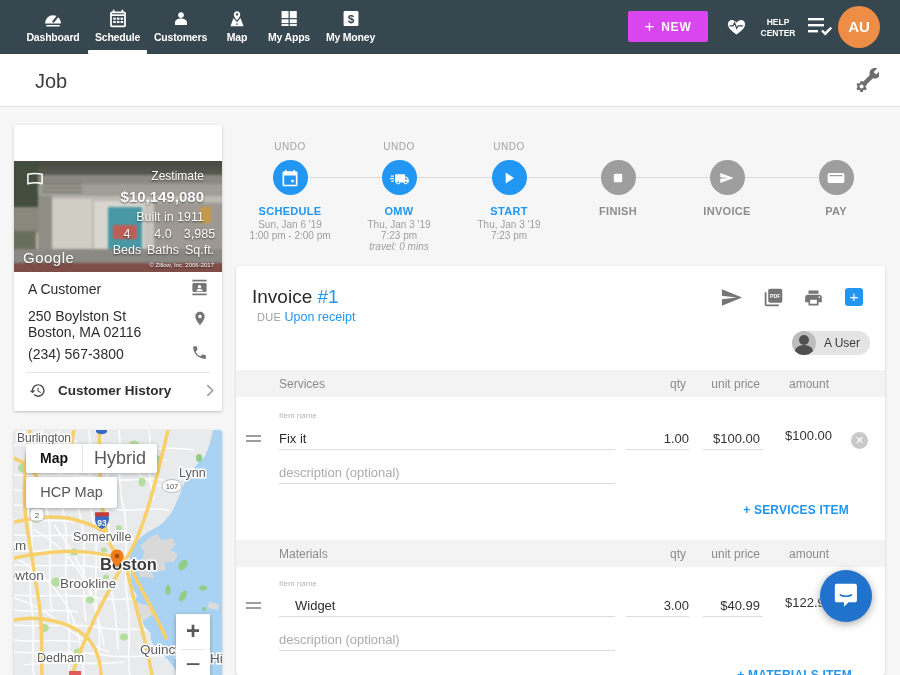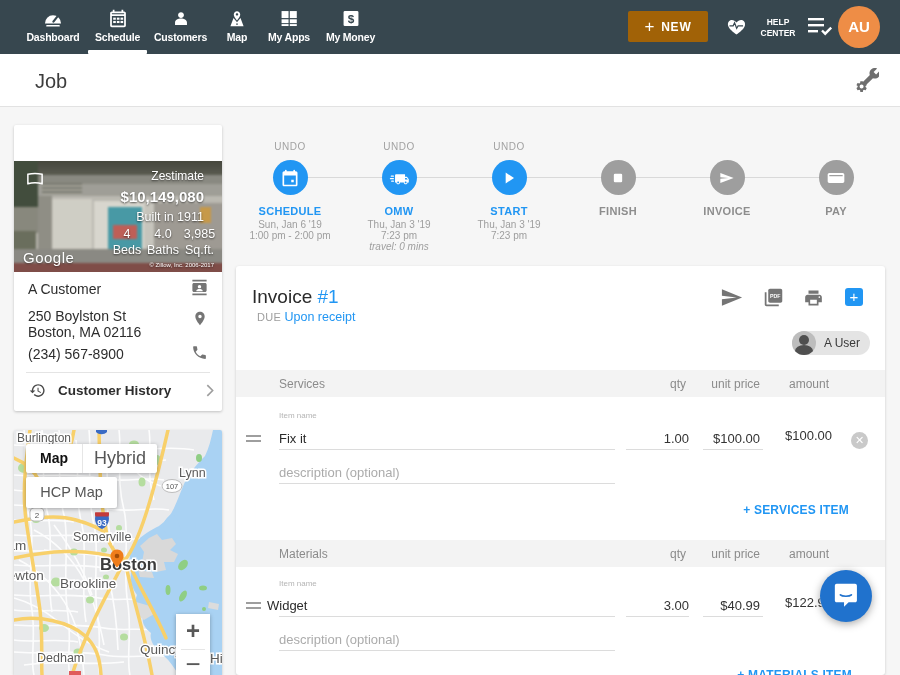--- a/index.html
+++ b/index.html
@@ -6,21 +6,21 @@
 html,body { width:900px; height:675px; overflow:hidden; }
 body { font-family:"Liberation Sans", sans-serif; background:#f6f6f6; position:relative; }
 .abs { position:absolute; }
 
 
 #nav { position:absolute; left:0; top:0; width:900px; height:54px; background:#37474f; }
 .navitem { position:absolute; top:0; height:54px; text-align:center; color:#fff; }
 .navitem .nlabel { position:absolute; left:0; right:0; top:31px; font-size:10.5px; font-weight:bold; letter-spacing:-0.2px; color:#fff; white-space:nowrap; }
 .navitem svg { position:absolute; left:50%; transform:translateX(-50%); top:8px; }
 .nav-underline { position:absolute; left:88px; top:50px; width:59px; height:4px; background:#fff; border-radius:1px; }
-#newbtn { position:absolute; left:628px; top:11px; width:80px; height:31px; background:#a16207; border-radius:2px; color:#fff; text-align:center; line-height:31px; font-size:12px; font-weight:bold; letter-spacing:0.8px; }
+#newbtn { position:absolute; left:628px; top:11px; width:80px; height:31px; background:#d946ef; border-radius:2px; color:#fff; text-align:center; line-height:31px; font-size:12px; font-weight:bold; letter-spacing:0.8px; }
 #newbtn .plus { font-size:17px; font-weight:normal; vertical-align:-1px; margin-right:6px; }
 #helpcenter { position:absolute; left:750px; top:17px; width:56px; text-align:center; color:#fff; font-size:8.5px; font-weight:bold; line-height:11px; }
 #avatar { position:absolute; left:838px; top:6px; width:42px; height:42px; border-radius:50%; background:#ee8d46; color:#fff; font-size:15px; font-weight:bold; text-align:center; line-height:42px; }
 
 
 #jobbar { position:absolute; left:0; top:54px; width:900px; height:53px; background:#fff; border-bottom:1px solid #e2e2e2; }
 #jobbar .title { position:absolute; left:35px; top:16px; font-size:20px; color:#3c3c3c; }
 
 
 #custcard { position:absolute; left:14px; top:125px; width:208px; height:286px; background:#fff; border-radius:2px; box-shadow:0 1px 3px rgba(0,0,0,0.22); }
@@ -184,21 +184,21 @@
       <g fill="#757575">
         <rect x="3" y="2.2" width="18" height="2.2"></rect>
         <rect x="3" y="19.6" width="18" height="2.2"></rect>
         <path d="M5 6.2h14c1.1 0 2 .9 2 2v7.6c0 1.1-.9 2-2 2H5c-1.1 0-2-.9-2-2V8.2c0-1.1.9-2 2-2zm7 2.6c-1.2 0-2.1.9-2.1 2.1s.9 2.1 2.1 2.1 2.1-.9 2.1-2.1-.9-2.1-2.1-2.1zm4 7.2c0-1.6-2.2-2.2-4-2.2s-4 .6-4 2.2v.6h8v-.6z" fill="#757575"></path>
       </g>
     </svg>
   <div style="position:absolute;left:14px;top:183px;font-size:14px;color:#2d2d2d;line-height:16px;">250 Boylston St<br>Boston, MA 02116</div>
   <svg class="abs" style="left:178px;top:184px;" width="16" height="19" viewBox="0 0 24 24">
       <path fill="#757575" d="M12 2C8.13 2 5 5.13 5 9c0 5.25 7 13 7 13s7-7.75 7-13c0-3.87-3.13-7-7-7zm0 9.5c-1.38 0-2.5-1.12-2.5-2.5s1.12-2.5 2.5-2.5 2.5 1.12 2.5 2.5-1.12 2.5-2.5 2.5z"></path>
     </svg>
-  <div style="position:absolute;left:14px;top:221px;font-size:14px;color:#2d2d2d;">(234) 567-8900</div>
+  <div style="position:absolute;left:14px;top:221px;font-size:14px;color:#2d2d2d;">(234) 567-3800</div>
   <svg class="abs" style="left:177px;top:219px;" width="17" height="17" viewBox="0 0 24 24">
       <path fill="#757575" d="M6.62 10.79c1.44 2.83 3.76 5.14 6.59 6.59l2.2-2.2c.27-.27.67-.36 1.02-.24 1.12.37 2.33.57 3.57.57.55 0 1 .45 1 1V20c0 .55-.45 1-1 1-9.39 0-17-7.61-17-17 0-.55.45-1 1-1h3.5c.55 0 1 .45 1 1 0 1.25.2 2.45.57 3.57.11.35.03.74-.25 1.02l-2.2 2.2z"></path>
     </svg>
   <div style="position:absolute;left:12px;top:247px;width:184px;height:1px;background:#e4e4e4;"></div>
   <svg class="abs" style="left:15px;top:257px;" width="17" height="17" viewBox="0 0 24 24">
       <path fill="#4a4a4a" d="M13 3c-4.97 0-9 4.03-9 9H1l3.89 3.89.07.14L9 12H6c0-3.87 3.13-7 7-7s7 3.13 7 7-3.13 7-7 7c-1.93 0-3.68-.79-4.94-2.06l-1.42 1.42C8.27 19.99 10.51 21 13 21c4.97 0 9-4.03 9-9s-4.03-9-9-9zm-1 5v5l4.28 2.54.72-1.21-3.5-2.08V8H12z"></path>
     </svg>
   <div style="position:absolute;left:44px;top:258px;font-size:13.5px;font-weight:bold;color:#2d2d2d;">Customer History</div>
   <svg class="abs" style="left:188px;top:258px;" width="15" height="15" viewBox="0 0 24 24">
       <path fill="none" stroke="#9e9e9e" stroke-width="2.6" d="M8.5 3.5 L17 12 L8.5 20.5"></path>
@@ -433,21 +433,21 @@
   <div class="band" style="top:274px;">
     <div class="bt" style="left:43px;">Materials</div>
     <div class="bt" style="left:0;width:450px;text-align:right;">qty</div>
     <div class="bt" style="left:0;width:524px;text-align:right;">unit price</div>
     <div class="bt" style="left:0;width:593px;text-align:right;">amount</div>
   </div>
 
   <div class="abs" style="left:10px;top:336px;width:15px;height:2px;background:#9e9e9e;"></div>
   <div class="abs" style="left:10px;top:341px;width:15px;height:2px;background:#9e9e9e;"></div>
   <div class="itemname" style="left:43px;top:313px;">Item name</div>
-  <div class="abs" style="left:31px;top:332px;font-size:13px;color:#2b2b2b;">Widget</div>
+  <div class="abs" style="left:59px;top:332px;font-size:13px;color:#2b2b2b;">Widget</div>
   <div class="uline" style="left:43px;top:350px;width:336px;"></div>
   <div class="cellnum" style="left:350px;top:332px;width:103px;">3.00</div>
   <div class="uline" style="left:390px;top:350px;width:63px;"></div>
   <div class="cellnum" style="left:421px;top:332px;width:103px;">$40.99</div>
   <div class="uline" style="left:467px;top:350px;width:60px;"></div>
   <div class="cellnum" style="left:493px;top:329px;width:103px;">$122.97</div>
   <div class="abs" style="left:43px;top:366px;font-size:13px;color:#ababab;">description (optional)</div>
   <div class="uline" style="left:43px;top:384px;width:336px;"></div>
   <div class="addlink" style="left:0;width:616px;text-align:right;top:402px;">+ MATERIALS ITEM</div>
 </div>

